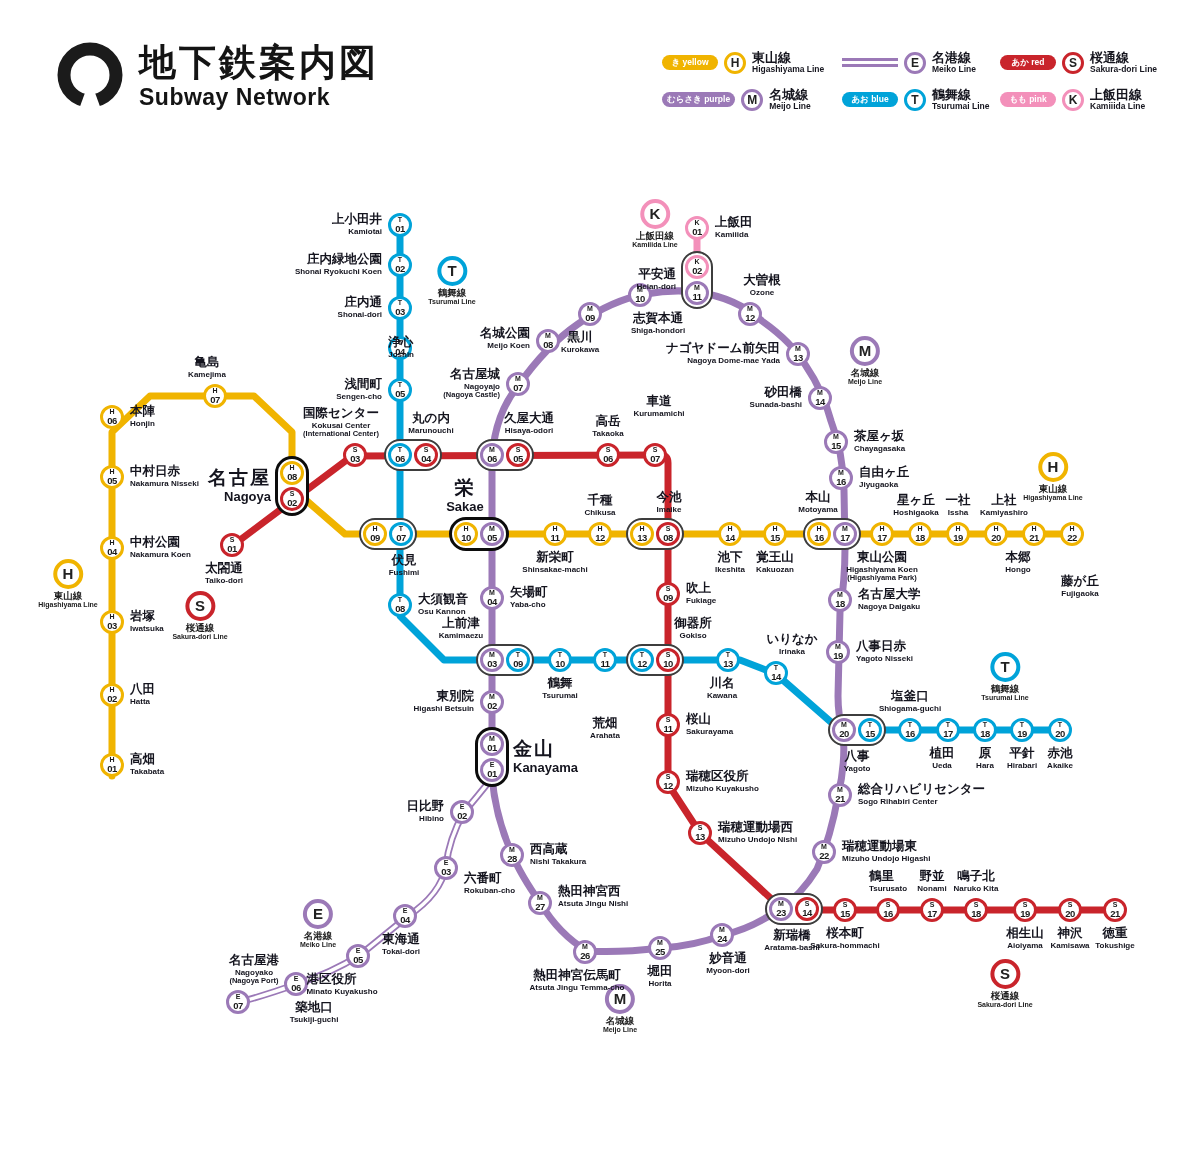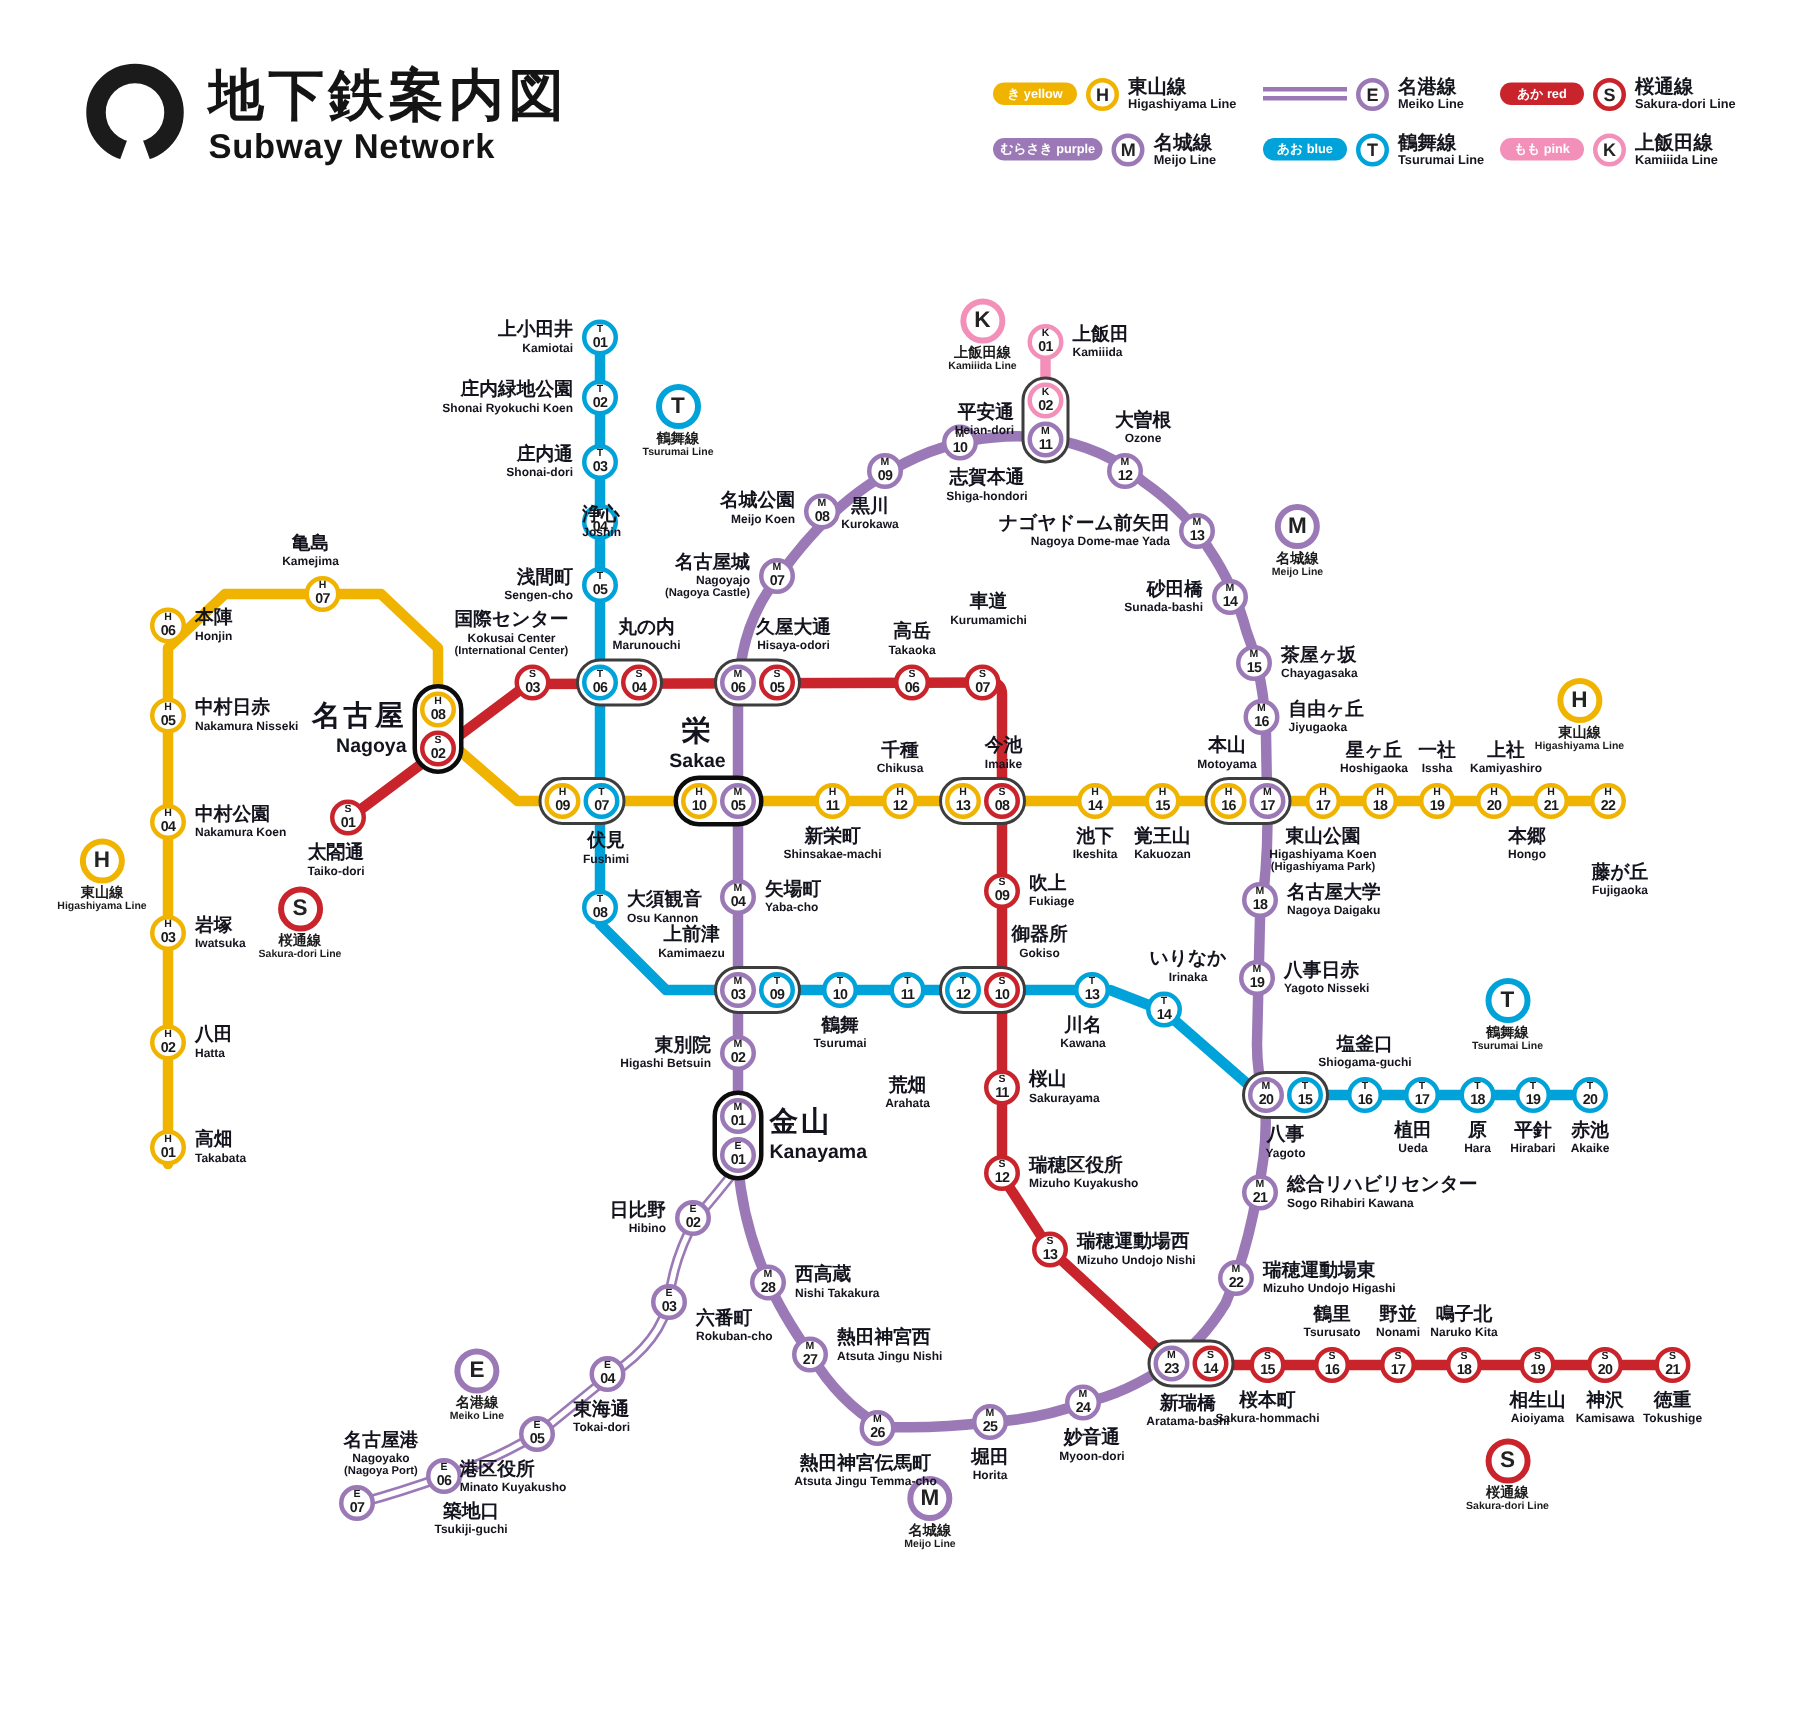--- a/index.html
+++ b/index.html
@@ -560,21 +560,21 @@
         <div class="st-label" style="left: 845px; top: 927px; transform: translateX(-50%); text-align: center;">
           <div class="jp">桜本町</div>
           <div class="en">Sakura-hommachi</div>
         </div>
         <div class="st" style="left: 888px; top: 910px;">
           <div class="chip" style="border-color: rgb(201, 36, 43);">
             <span class="cl">S</span>
             <span class="cn">16</span>
           </div>
         </div>
-        <div class="st-label" style="left: 888px; top: 893px; transform: translate(-50%, -100%); text-align: center;">
+        <div class="st-label" style="left: 888px; top: 893px; transform: translate(-50%, -100%); ">
           <div class="jp">鶴里</div>
           <div class="en">Tsurusato</div>
         </div>
         <div class="st" style="left: 932px; top: 910px;">
           <div class="chip" style="border-color: rgb(201, 36, 43);">
             <span class="cl">S</span>
             <span class="cn">17</span>
           </div>
         </div>
         <div class="st-label" style="left: 932px; top: 893px; transform: translate(-50%, -100%); text-align: center;">
@@ -959,21 +959,21 @@
           <div class="en">Yagoto Nisseki</div>
         </div>
         <div class="st" style="left: 840px; top: 795px;">
           <div class="chip" style="border-color: rgb(155, 121, 183);">
             <span class="cl">M</span>
             <span class="cn">21</span>
           </div>
         </div>
         <div class="st-label" style="left: 858px; top: 795px; transform: translateY(-50%); text-align: left;">
           <div class="jp">総合リハビリセンター</div>
-          <div class="en">Sogo Rihabiri Kawana</div>
+          <div class="en">Sogo Rihabiri Center</div>
         </div>
         <div class="st" style="left: 824px; top: 852px;">
           <div class="chip" style="border-color: rgb(155, 121, 183);">
             <span class="cl">M</span>
             <span class="cn">22</span>
           </div>
         </div>
         <div class="st-label" style="left: 842px; top: 852px; transform: translateY(-50%); text-align: left;">
           <div class="jp">瑞穂運動場東</div>
           <div class="en">Mizuho Undojo Higashi</div>

